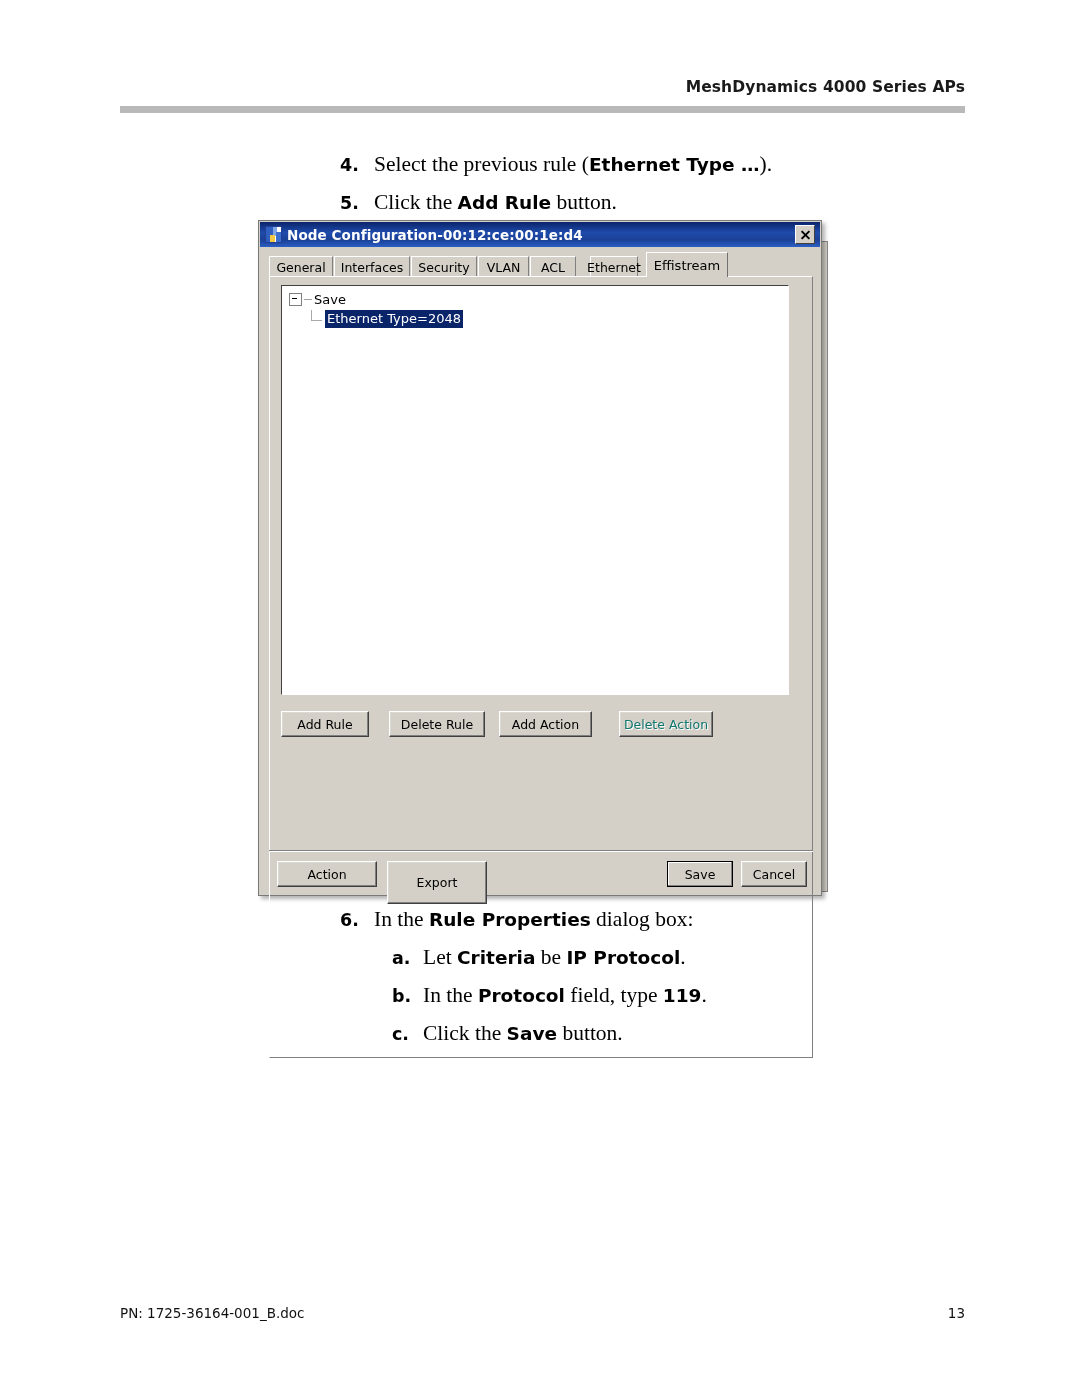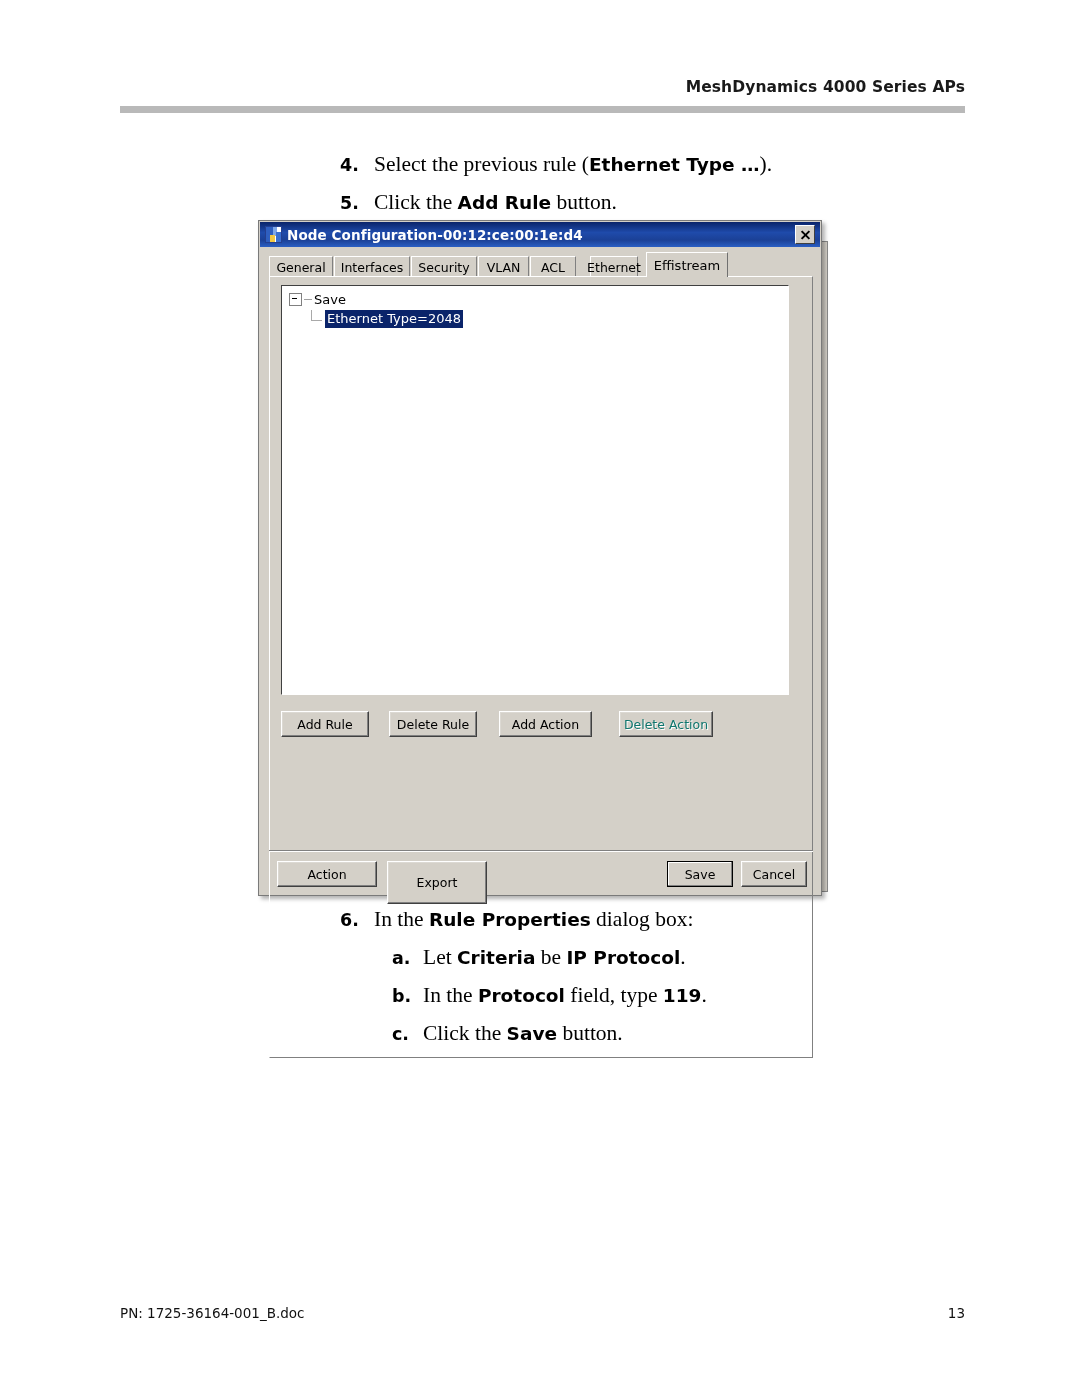--- a/index.html
+++ b/index.html
@@ -350,21 +350,21 @@
     color: #0f766e;
     text-shadow: 1px 1px 0 #ffffff;
     margin-left: 13px;
   }
   .btn.default {
     border: 1px solid #000000;
     box-shadow: inset -1px -1px 0 #808080, inset 1px 1px 0 #ffffff;
   }
 
   .btn-addrule     { left: 22px;  top: 490px; width: 88px;  height: 26px; }
-  .btn-deleterule  { left: 130px; top: 490px; width: 88px;  height: 26px; }
+  .btn-deleterule  { left: 130px; top: 490px; width: 96px;  height: 26px; }
   .btn-addaction   { left: 240px; top: 490px; width: 93px;  height: 26px; }
   .btn-deleteaction{ left: 347px; top: 490px; width: 94px;  height: 26px; }
 
   
   .bottom-sep {
     position: absolute;
     left: 10px;
     top: 629px;
     width: 544px;
     height: 2px;

